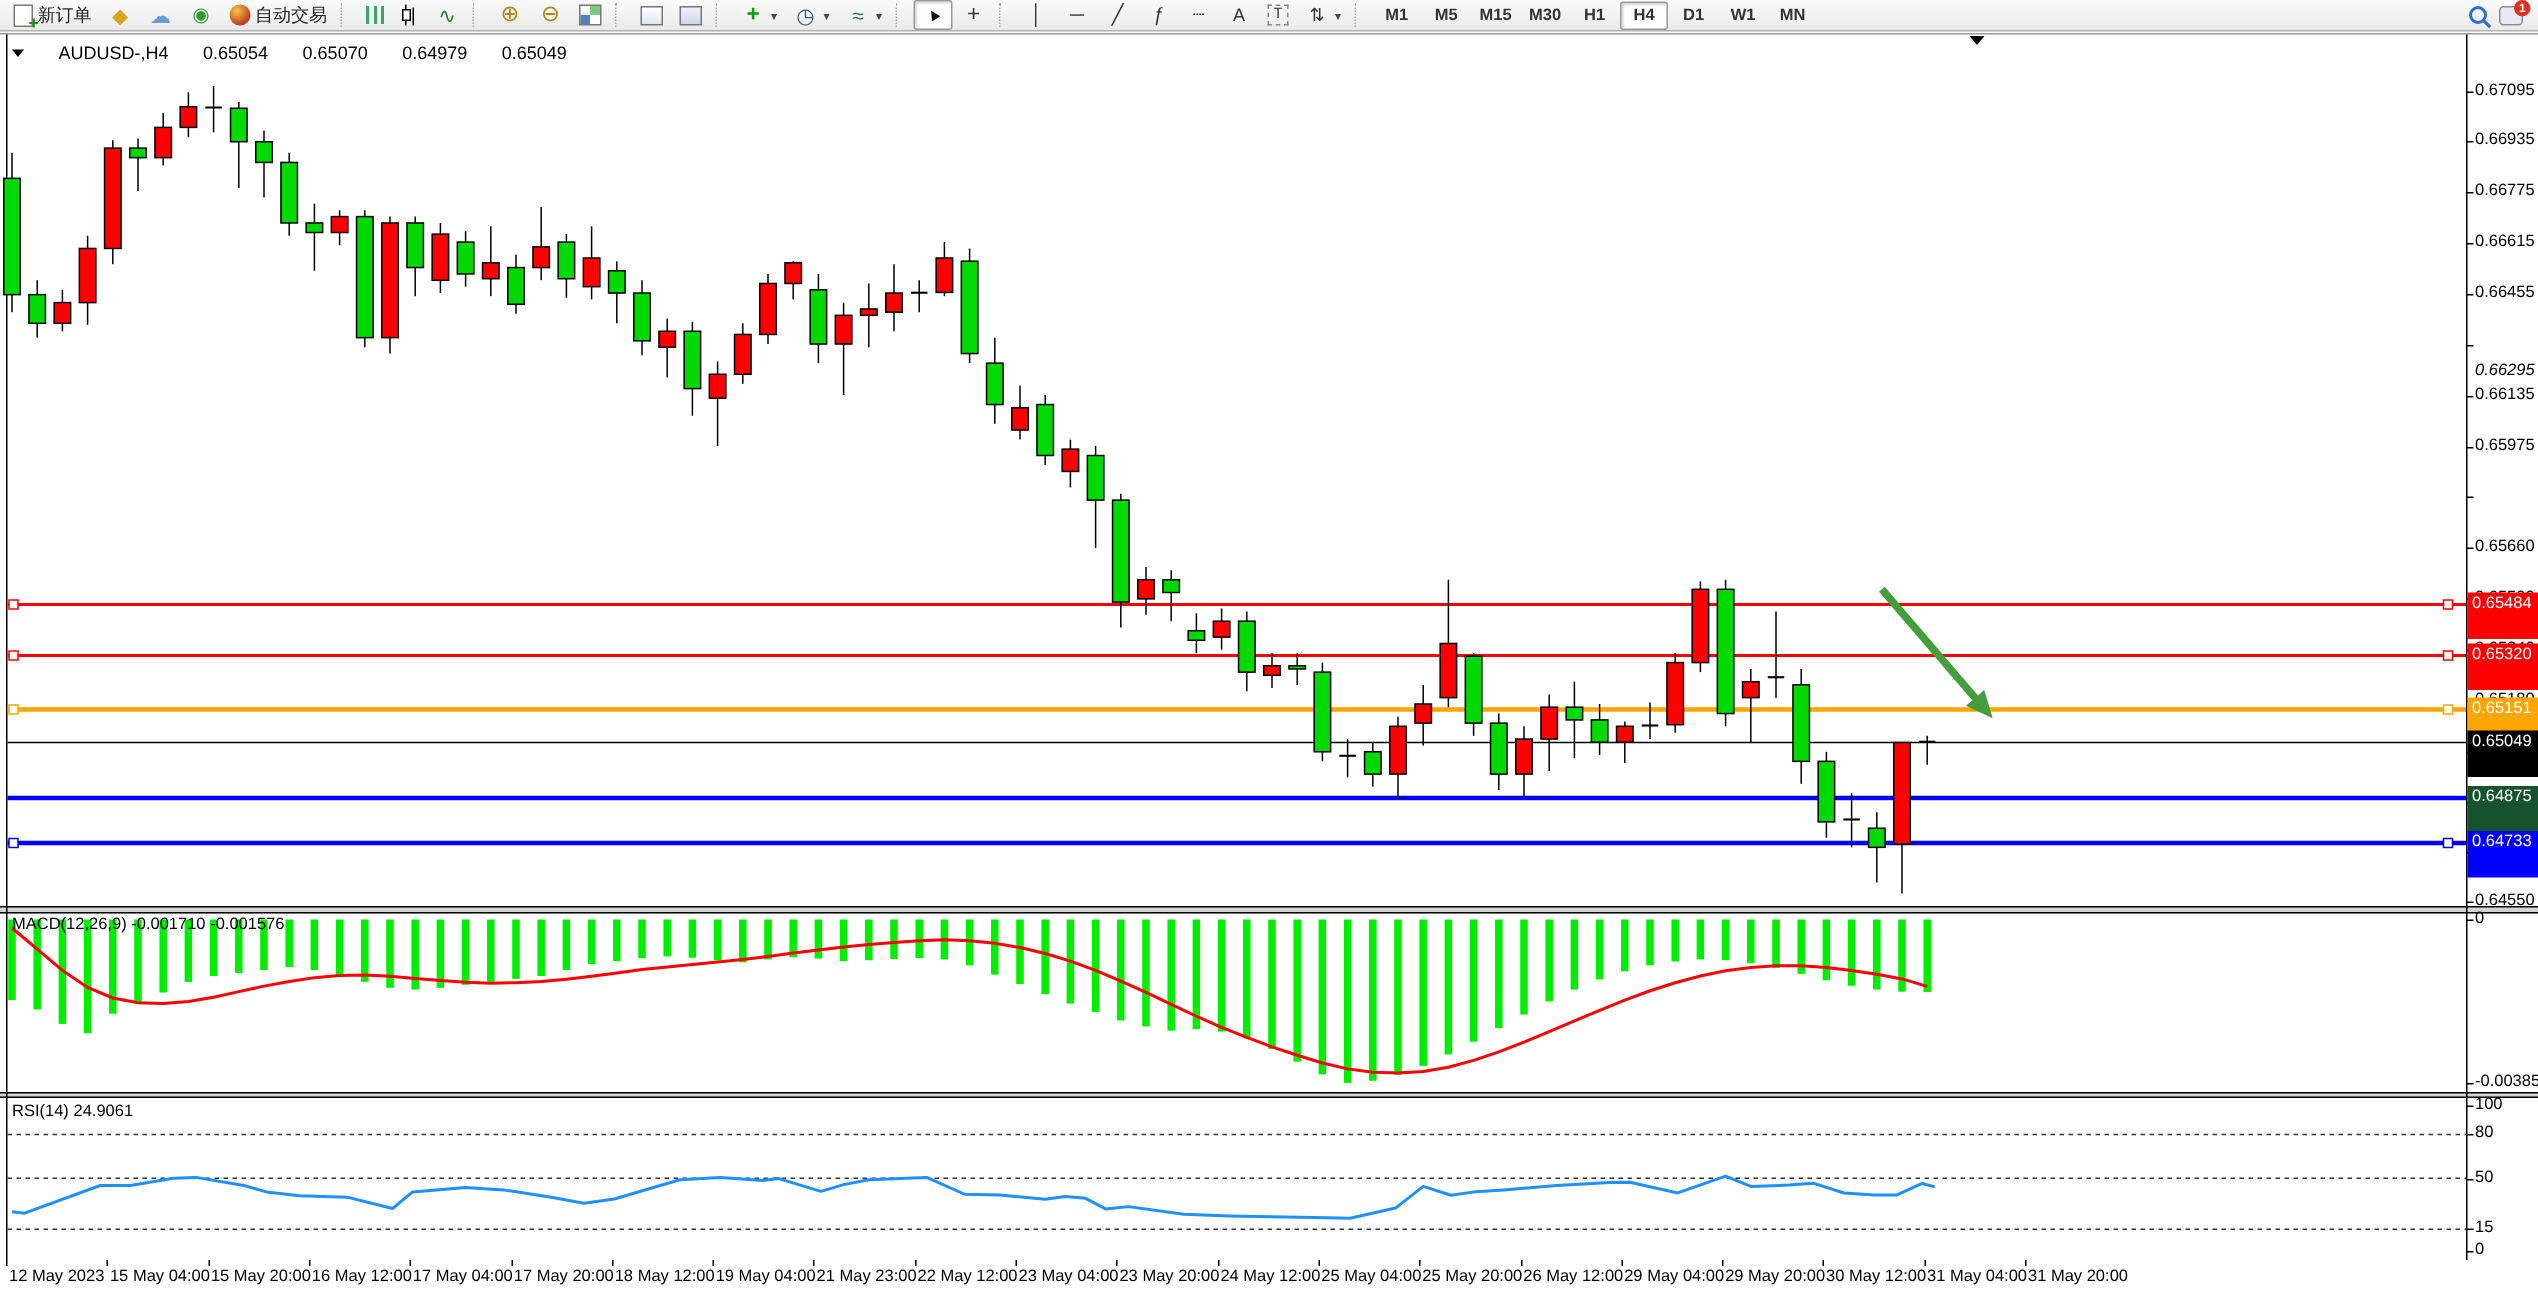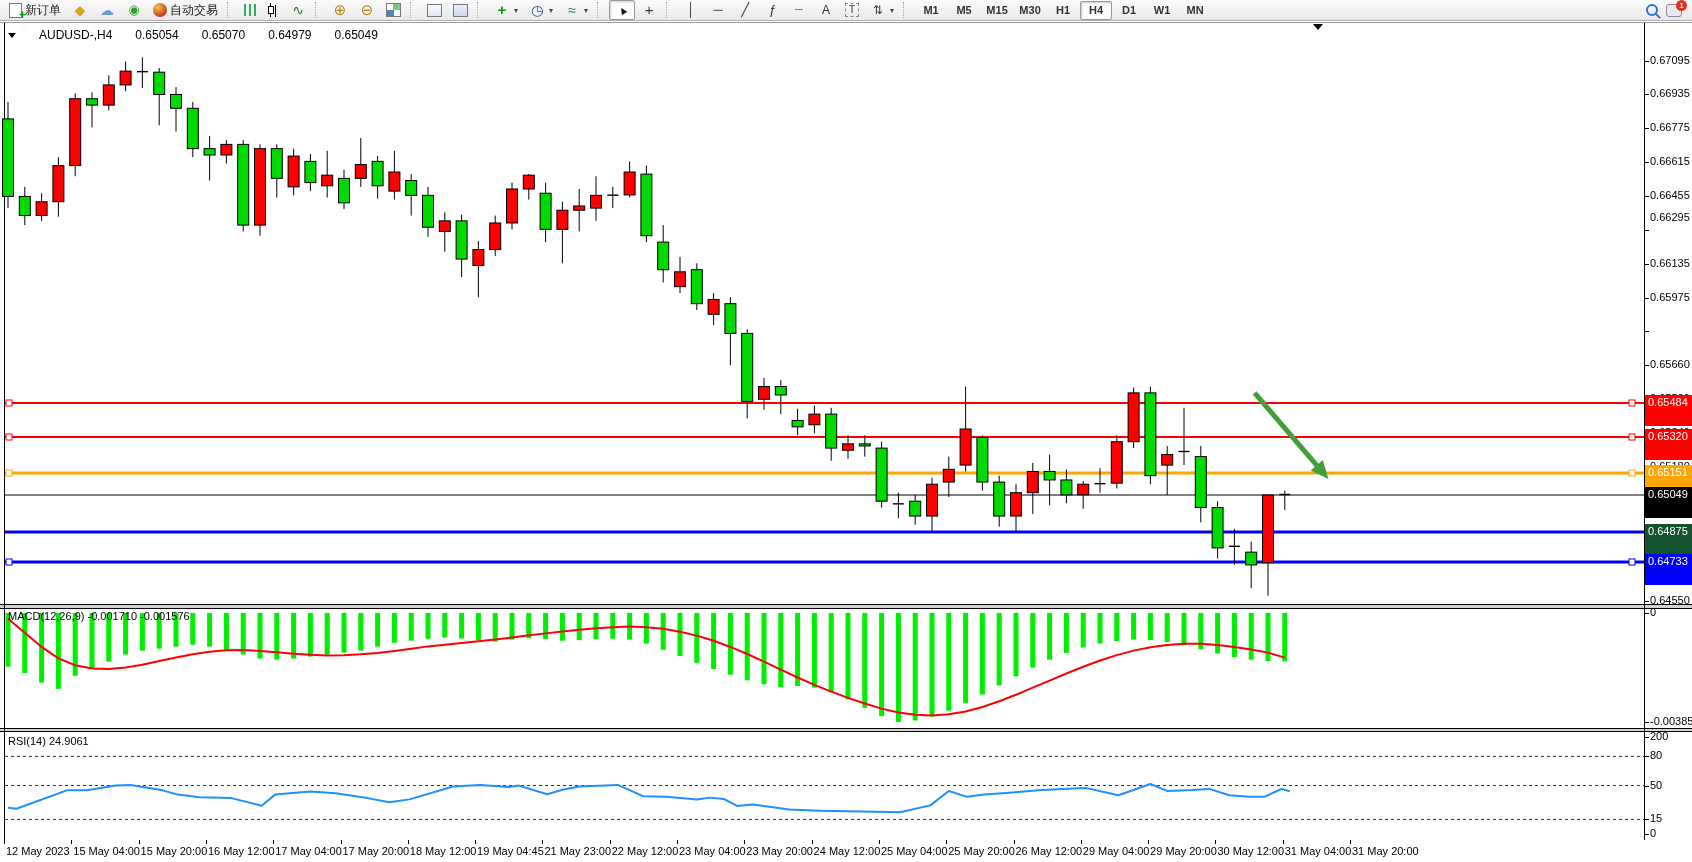--- a/index.html
+++ b/index.html
@@ -481,21 +481,21 @@
         <div class="axis-label" style="top: 31px;">0.67095</div>
         <div class="axis-dash" style="top: 38px;"></div>
         <div class="axis-label" style="top: 64px;">0.66935</div>
         <div class="axis-dash" style="top: 71px;"></div>
         <div class="axis-label" style="top: 98px;">0.66775</div>
         <div class="axis-dash" style="top: 105px;"></div>
         <div class="axis-label" style="top: 132px;">0.66615</div>
         <div class="axis-dash" style="top: 139px;"></div>
         <div class="axis-label" style="top: 166px;">0.66455</div>
         <div class="axis-dash" style="top: 173px;"></div>
-        <div class="axis-label" style="top: 188px;">0.66295</div>
+        <div class="axis-label" style="top: 218px; font-style: italic;">0.66295</div>
         <div class="axis-dash" style="top: 207px;"></div>
         <div class="axis-label" style="top: 234px;">0.66135</div>
         <div class="axis-dash" style="top: 241px;"></div>
         <div class="axis-label" style="top: 268px;">0.65975</div>
         <div class="axis-dash" style="top: 275px;"></div>
         <div class="axis-label" style="top: 301px; margin-left: 44px;">0.65820</div>
         <div class="axis-dash" style="top: 308px;"></div>
         <div class="axis-label" style="top: 335px;">0.65660</div>
         <div class="axis-dash" style="top: 342px;"></div>
         <div class="axis-label" style="top: 369px;">0.65500</div>
@@ -509,21 +509,21 @@
         <div class="axis-label" style="top: 505px;">0.64860</div>
         <div class="axis-dash" style="top: 512px;"></div>
         <div class="axis-label" style="top: 538px;">0.64705</div>
         <div class="axis-dash" style="top: 545px;"></div>
         <div class="axis-label" style="top: 571px;">0.64550</div>
         <div class="axis-dash" style="top: 578px;"></div>
         <div class="axis-label" style="top: 583px;">0</div>
         <div class="axis-dash" style="top: 590px;"></div>
         <div class="axis-label" style="top: 692px;">-0.003853</div>
         <div class="axis-dash" style="top: 699px;"></div>
-        <div class="axis-label" style="top: 707px;">200</div>
+        <div class="axis-label" style="top: 707px;">100</div>
         <div class="axis-dash" style="top: 714px;"></div>
         <div class="axis-label" style="top: 726px;">80</div>
         <div class="axis-dash" style="top: 733px;"></div>
         <div class="axis-label" style="top: 756px;">50</div>
         <div class="axis-dash" style="top: 763px;"></div>
         <div class="axis-label" style="top: 789px;">15</div>
         <div class="axis-dash" style="top: 796px;"></div>
         <div class="axis-label" style="top: 804px;">0</div>
         <div class="axis-dash" style="top: 811px;"></div>
         <div class="hline-box" style="top: 372px; background: rgb(255, 0, 0);">0.65484</div>
@@ -542,21 +542,21 @@
         <div class="time-label" style="left: 140.6px;">15 May 20:00</div>
         <div class="time-dash" style="left: 205.9px;"></div>
         <div class="time-label" style="left: 207.9px;">16 May 12:00</div>
         <div class="time-dash" style="left: 273.2px;"></div>
         <div class="time-label" style="left: 275.2px;">17 May 04:00</div>
         <div class="time-dash" style="left: 340.5px;"></div>
         <div class="time-label" style="left: 342.5px;">17 May 20:00</div>
         <div class="time-dash" style="left: 407.8px;"></div>
         <div class="time-label" style="left: 409.8px;">18 May 12:00</div>
         <div class="time-dash" style="left: 475.1px;"></div>
-        <div class="time-label" style="left: 477.1px;">19 May 04:45</div>
+        <div class="time-label" style="left: 477.1px;">19 May 04:00</div>
         <div class="time-dash" style="left: 542.4px;"></div>
         <div class="time-label" style="left: 544.4px;">21 May 23:00</div>
         <div class="time-dash" style="left: 609.7px;"></div>
         <div class="time-label" style="left: 611.7px;">22 May 12:00</div>
         <div class="time-dash" style="left: 677px;"></div>
         <div class="time-label" style="left: 679px;">23 May 04:00</div>
         <div class="time-dash" style="left: 744.3px;"></div>
         <div class="time-label" style="left: 746.3px;">23 May 20:00</div>
         <div class="time-dash" style="left: 811.6px;"></div>
         <div class="time-label" style="left: 813.6px;">24 May 12:00</div>

